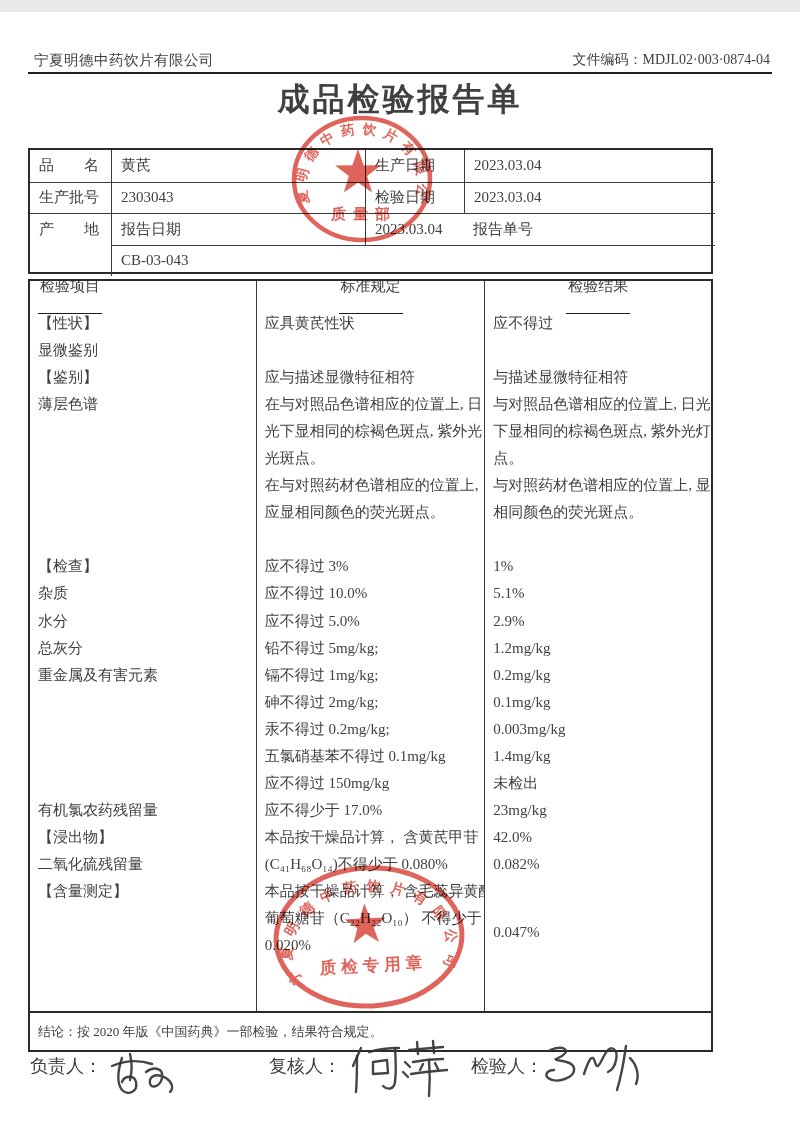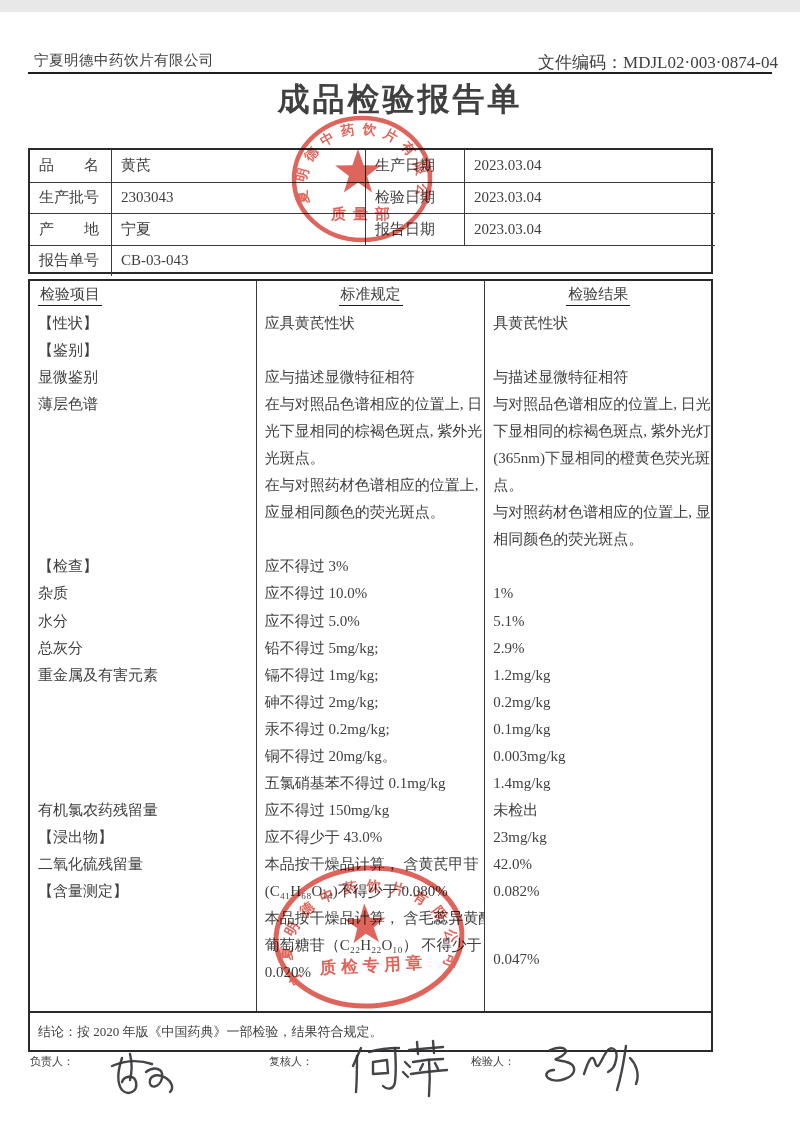--- a/index.html
+++ b/index.html
@@ -5,21 +5,21 @@
   html,body{margin:0;padding:0;background:#e8e8e8;}
   .page{
     position:relative;width:800px;height:1131px;background:#ffffff;
     margin:12px auto;overflow:hidden;
     font-family:"Liberation Serif","DejaVu Serif",serif;
     color:#404040;
     text-decoration:underline;
   }
   
   .company{position:absolute;left:34px;top:39px;font-size:14.5px;letter-spacing:.5px;}
-  .doccode{position:absolute;right:22px;top:39px;font-size:17px;}
+  .doccode{position:absolute;right:30px;top:39px;font-size:14px;}
   .headrule{position:absolute;left:28px;top:60px;width:744px;height:2px;background:#1e1e1e;}
   .title{
     position:absolute;left:0;top:66px;width:100%;text-align:center;
     font-family:"Liberation Sans","DejaVu Sans",sans-serif;
     font-size:32px;font-weight:700;letter-spacing:3px;
   }
   
   .info-table{
     position:absolute;left:28px;top:136px;width:685px;height:126px;
     display:grid;grid-template-columns:81px 254px 99px 251px;grid-auto-rows:31.5px;
@@ -41,30 +41,30 @@
   .mcol{box-sizing:border-box;overflow:hidden;}
   .mcol1{width:227px;}
   .mcol2{width:230px;border-left:1px solid #3a3a3a;}
   .mcol3{width:228px;border-left:1px solid #3a3a3a;}
   .line{
     height:27.05px;display:flex;align-items:center;padding:0 8px;
     white-space:nowrap;box-sizing:border-box;
   }
   .line.hdr{height:29px;}
   .mcol2 .line.hdr,.mcol3 .line.hdr{justify-content:center;}
-  .line.hdr span{border-bottom:1px solid #1c1c1c;padding:0 2px 1px 2px;}
+  .line.hdr span{border-bottom:1px solid #1c1c1c;padding:0 2px 17px 2px;}
   .shift-up{position:relative;top:-13px;}
   
   .conclusion{
     position:absolute;left:28px;top:999px;width:685px;height:41px;
     border:2px solid #2a2a2a;box-sizing:border-box;
     display:flex;align-items:center;padding:0 8px;font-size:13px;white-space:nowrap;
   }
   
-  .signer-label{position:absolute;font-size:11px;white-space:nowrap;}
+  .signer-label{position:absolute;font-size:18px;white-space:nowrap;}
   .sig-svg{position:absolute;pointer-events:none;}
   .sig-svg path{fill:none;stroke:#35353a;stroke-width:2.4;stroke-linecap:round;stroke-linejoin:round;opacity:.92;}
   
   .stamp{position:absolute;mix-blend-mode:multiply;opacity:.84;pointer-events:none;}
 </style>
 </head>
 <body>
 
 <div class="page">
 
@@ -76,40 +76,39 @@
   <div class="info-table">
     <div class="cell r0">品　　名</div>
     <div class="cell r0 bl">黄芪</div>
     <div class="cell r0 bl">生产日期</div>
     <div class="cell r0 bl">2023.03.04</div>
     <div class="cell">生产批号</div>
     <div class="cell bl">2303043</div>
     <div class="cell bl">检验日期</div>
     <div class="cell bl">2023.03.04</div>
     <div class="cell">产　　地</div>
-    <div class="cell bl">宁夏</div>
     <div class="cell bl">报告日期</div>
     <div class="cell bl">2023.03.04</div>
     <div class="cell">报告单号</div>
     <div class="cell bl merge">CB-03-043</div>
   </div>
 
   <div class="main-table">
     <div class="mcol mcol1" id="mcol1">
         <div class="line hdr">
           <span>检验项目</span>
         </div>
         <div class="line">
           <span>【性状】</span>
         </div>
         <div class="line">
+          <span>显微鉴别</span>
+        </div>
+        <div class="line">
           <span>【鉴别】</span>
-        </div>
-        <div class="line">
-          <span>显微鉴别</span>
         </div>
         <div class="line">
           <span>薄层色谱</span>
         </div>
         <div class="line">
           <span></span>
         </div>
         <div class="line">
           <span></span>
         </div>
@@ -220,30 +219,27 @@
         <div class="line">
           <span>镉不得过 1mg/kg;</span>
         </div>
         <div class="line">
           <span>砷不得过 2mg/kg;</span>
         </div>
         <div class="line">
           <span>汞不得过 0.2mg/kg;</span>
         </div>
         <div class="line">
-          <span>铜不得过 20mg/kg。</span>
-        </div>
-        <div class="line">
           <span>五氯硝基苯不得过 0.1mg/kg</span>
         </div>
         <div class="line">
           <span>应不得过 150mg/kg</span>
         </div>
         <div class="line">
-          <span>应不得少于 43.0%</span>
+          <span>应不得少于 17.0%</span>
         </div>
         <div class="line">
           <span>本品按干燥品计算， 含黄芪甲苷</span>
         </div>
         <div class="line">
           <span>(C₄₁H₆₈O₁₄)不得少于 0.080%</span>
         </div>
         <div class="line">
           <span>本品按干燥品计算， 含毛蕊异黄酮</span>
         </div>
@@ -252,36 +248,33 @@
         </div>
         <div class="line">
           <span>0.020%</span>
         </div>
       </div>
     <div class="mcol mcol3" id="mcol3">
         <div class="line hdr">
           <span>检验结果</span>
         </div>
         <div class="line">
-          <span>具黄芪性状</span>
+          <span>应不得过</span>
         </div>
         <div class="line">
           <span></span>
         </div>
         <div class="line">
           <span>与描述显微特征相符</span>
         </div>
         <div class="line">
           <span>与对照品色谱相应的位置上, 日光</span>
         </div>
         <div class="line">
           <span>下显相同的棕褐色斑点, 紫外光灯</span>
-        </div>
-        <div class="line">
-          <span>(365nm)下显相同的橙黄色荧光斑</span>
         </div>
         <div class="line">
           <span>点。</span>
         </div>
         <div class="line">
           <span>与对照药材色谱相应的位置上, 显</span>
         </div>
         <div class="line">
           <span>相同颜色的荧光斑点。</span>
         </div>

